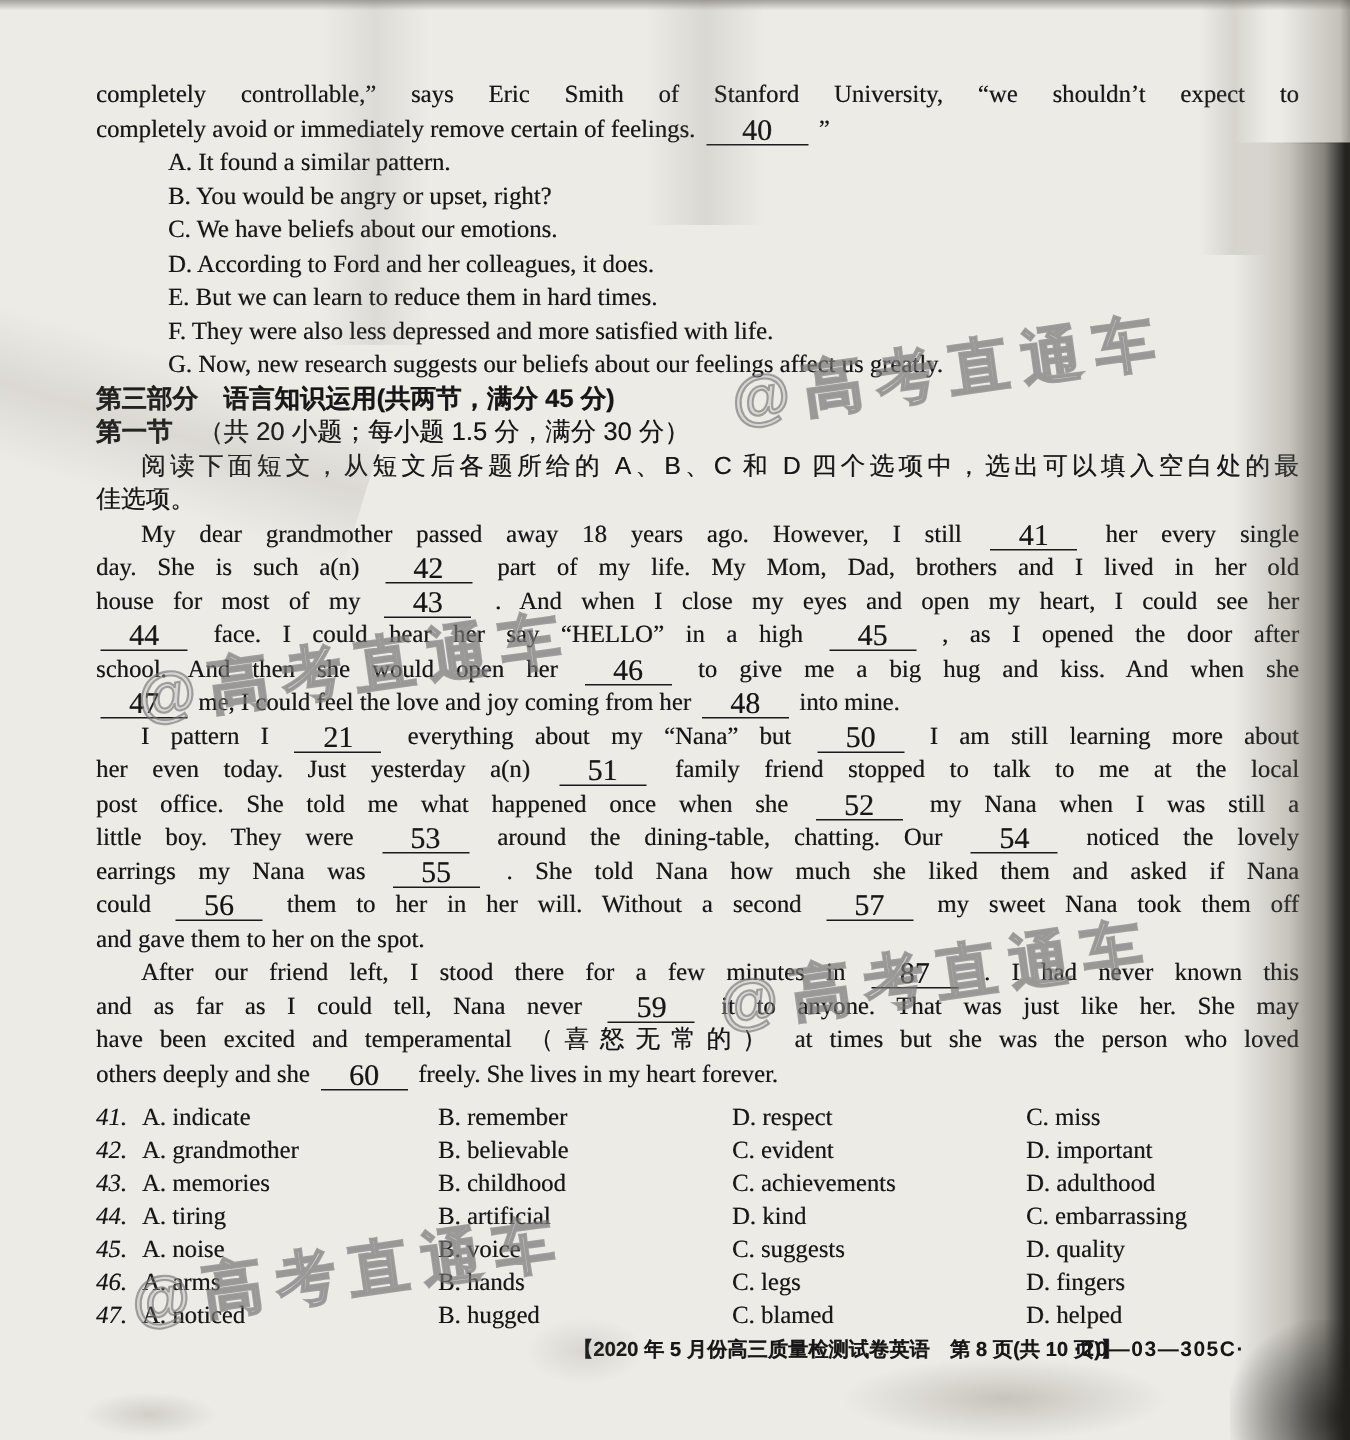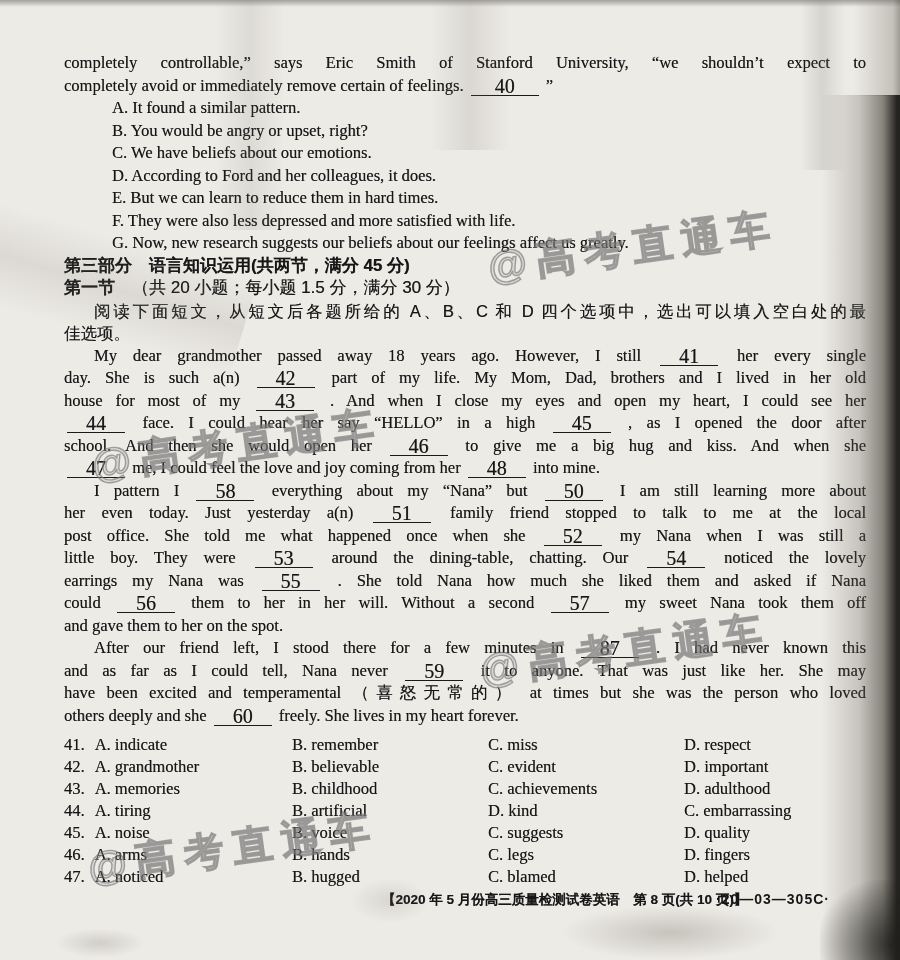--- a/index.html
+++ b/index.html
@@ -32,21 +32,21 @@
     border-bottom:1.6px solid #1a1a1a;
     font-size:20px;line-height:17px;vertical-align:-2px;margin:0 3px;
     text-indent:0;
   }
   .qgrid{margin-top:7px;}
   .qrow{
     display:grid;grid-template-columns:228px 196px 196px auto;
     font-size:16.5px;line-height:22px;
     text-shadow:0.3px 0.3px 0 rgba(20,20,20,.55);
   }
-  .qno{display:inline-block;margin-right:10px;}
+  .qno{display:inline-block;margin-right:10px;font-style:italic;}
   .footer{position:absolute;left:64px;top:891px;width:802px;height:20px;z-index:2;
     font-family:"Liberation Sans","DejaVu Sans",sans-serif;}
   .footer .ftitle{position:absolute;left:318px;top:0;font-size:13.5px;font-weight:700;white-space:nowrap;
     text-shadow:0.3px 0.3px 0 rgba(20,20,20,.5);}
   .footer .fcode{position:absolute;left:652px;top:0;font-size:14px;font-weight:700;letter-spacing:1px;white-space:nowrap;}
   
   .wm{
     position:absolute;z-index:4;pointer-events:none;white-space:nowrap;
     font-family:"Liberation Sans","DejaVu Sans",sans-serif;
     font-size:40px;font-weight:700;letter-spacing:9px;
@@ -108,42 +108,42 @@
     <div>
         <div>
           <div class="tline indent"><span>My dear grandmother passed away 18 years ago.  However, I still </span><span class="blank">41</span><span> her every single</span></div>
           <div class="tline"><span>day.  She is such a(n) </span><span class="blank">42</span><span> part of my life.  My Mom, Dad, brothers and I lived in her old</span></div>
           <div class="tline"><span>house for most of my </span><span class="blank">43</span><span> .  And when I close my eyes and open my heart, I could see her</span></div>
           <div class="tline"><span class="blank">44</span><span> face.  I could hear her say “HELLO” in a high </span><span class="blank">45</span><span> , as I opened the door after</span></div>
           <div class="tline"><span>school.  And then she would open her </span><span class="blank">46</span><span> to give me a big hug and kiss.  And when she</span></div>
           <div class="tline last"><span class="blank">47</span><span> me, I could feel the love and joy coming from her </span><span class="blank">48</span><span> into mine.</span></div>
         </div>
         <div>
-          <div class="tline indent"><span>I pattern I </span><span class="blank">58</span><span> everything about my “Nana” but </span><span class="blank">50</span><span> I am still learning more about</span></div>
+          <div class="tline indent"><span>I pattern I </span><span class="blank">21</span><span> everything about my “Nana” but </span><span class="blank">50</span><span> I am still learning more about</span></div>
           <div class="tline"><span>her even today.  Just yesterday a(n) </span><span class="blank">51</span><span> family friend stopped to talk to me at the local</span></div>
           <div class="tline"><span>post office.  She told me what happened once when she </span><span class="blank">52</span><span> my Nana when I was still a</span></div>
           <div class="tline"><span>little boy.  They were </span><span class="blank">53</span><span> around the dining-table, chatting.  Our </span><span class="blank">54</span><span> noticed the lovely</span></div>
           <div class="tline"><span>earrings my Nana was </span><span class="blank">55</span><span> .  She told Nana how much she liked them and asked if Nana</span></div>
           <div class="tline"><span>could </span><span class="blank">56</span><span> them to her in her will.  Without a second </span><span class="blank">57</span><span> my sweet Nana took them off</span></div>
           <div class="tline last"><span>and gave them to her on the spot.</span></div>
         </div>
         <div>
           <div class="tline indent"><span>After our friend left, I stood there for a few minutes in </span><span class="blank">87</span><span> .  I had never known this</span></div>
           <div class="tline"><span>and as far as I could tell, Nana never </span><span class="blank">59</span><span> it to anyone.  That was just like her.  She may</span></div>
           <div class="tline"><span>have been excited and temperamental （喜怒无常的） at times but she was the person who loved</span></div>
           <div class="tline last"><span>others deeply and she </span><span class="blank">60</span><span> freely.  She lives in my heart forever.</span></div>
         </div>
       </div>
 
     <div class="qgrid">
         <div class="qrow">
           <div><span class="qno">41.</span><span>A. indicate</span></div>
           <div><span>B. remember</span></div>
+          <div><span>D. respect</span></div>
           <div><span>C. miss</span></div>
-          <div><span>D. respect</span></div>
         </div>
         <div class="qrow">
           <div><span class="qno">42.</span><span>A. grandmother</span></div>
           <div><span>B. believable</span></div>
           <div><span>C. evident</span></div>
           <div><span>D. important</span></div>
         </div>
         <div class="qrow">
           <div><span class="qno">43.</span><span>A. memories</span></div>
           <div><span>B. childhood</span></div>

